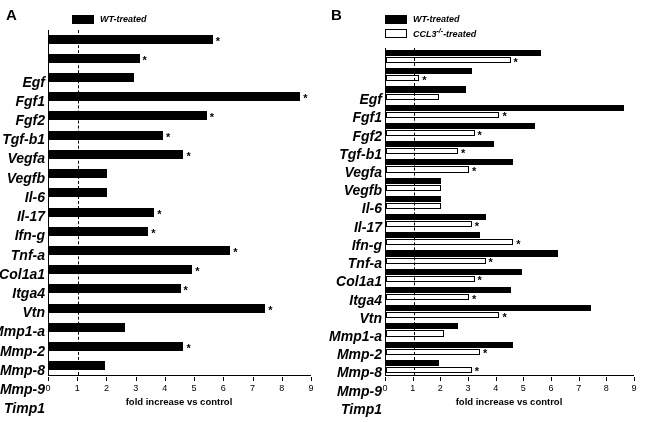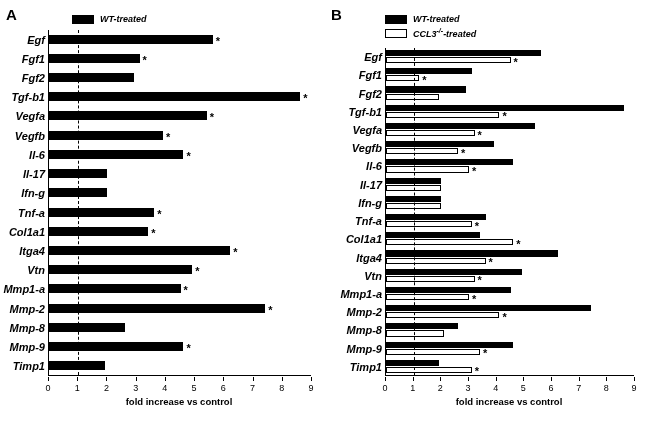--- a/index.html
+++ b/index.html
@@ -88,26 +88,27 @@
     left: 0;
     box-sizing: border-box;
   }
   .bar.filled { background: #000; border: 1px solid #000; }
   .bar.open { background: #fff; border: 1.2px solid #000; }
 
   .cat-label {
     position: absolute;
     right: 100%;
     margin-right: 4px;
-    font-size: 11px;
+    font-size: 14px;
     font-style: italic;
     font-weight: bold;
     white-space: nowrap;
     text-align: right;
     line-height: 1;
+    margin-top: 40px;
   }
   .star {
     position: absolute;
     font-size: 11px;
     font-weight: bold;
     line-height: 1;
   }
 
   .tick {
     position: absolute;

